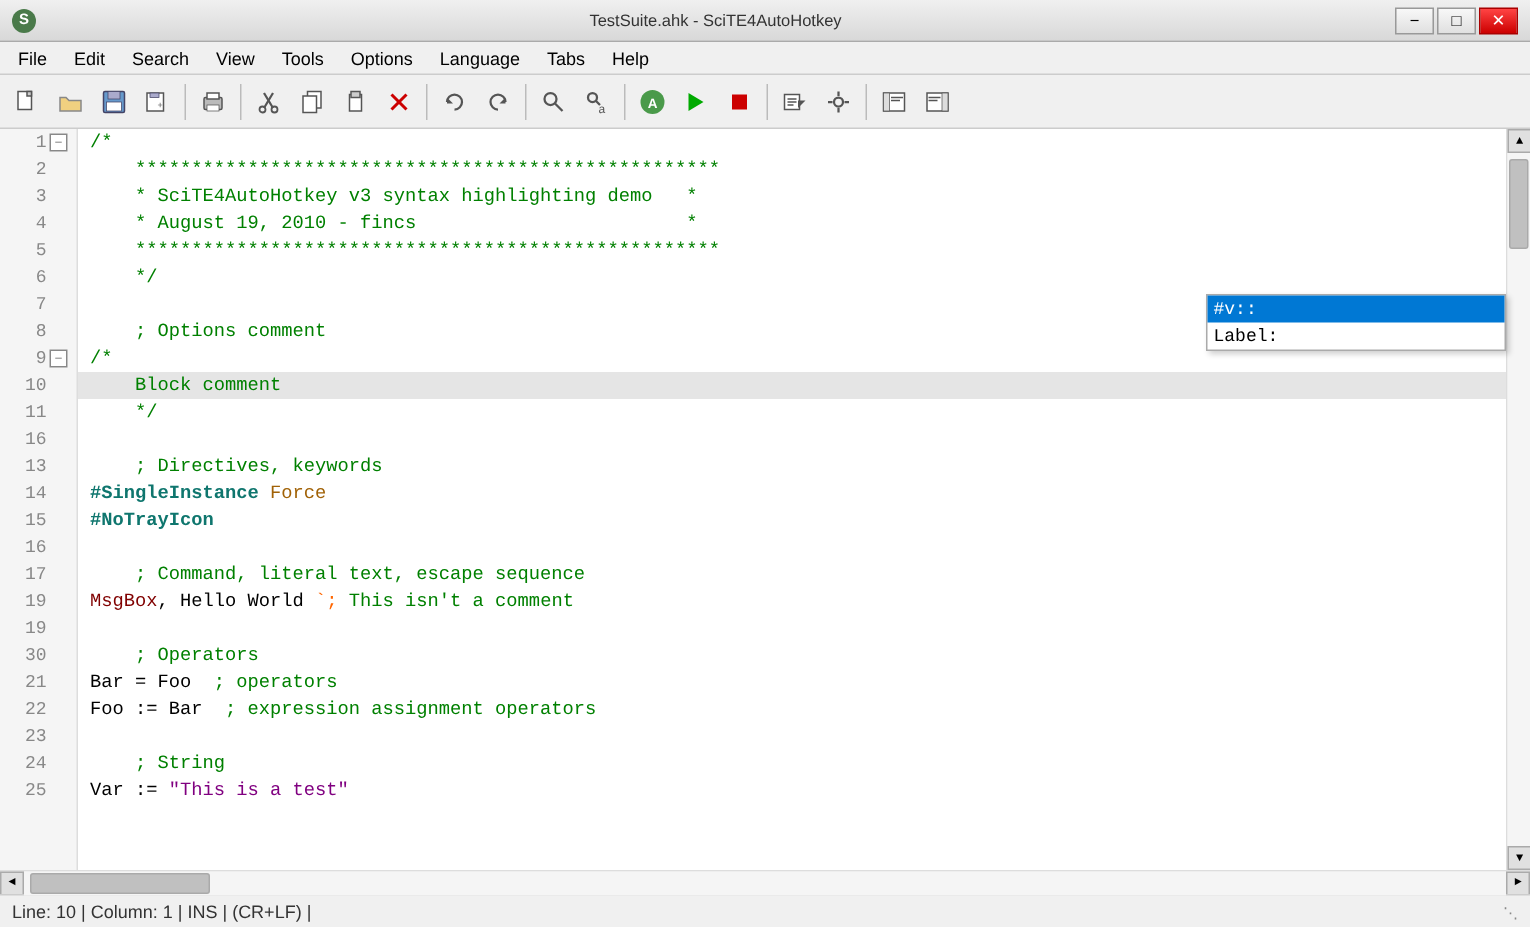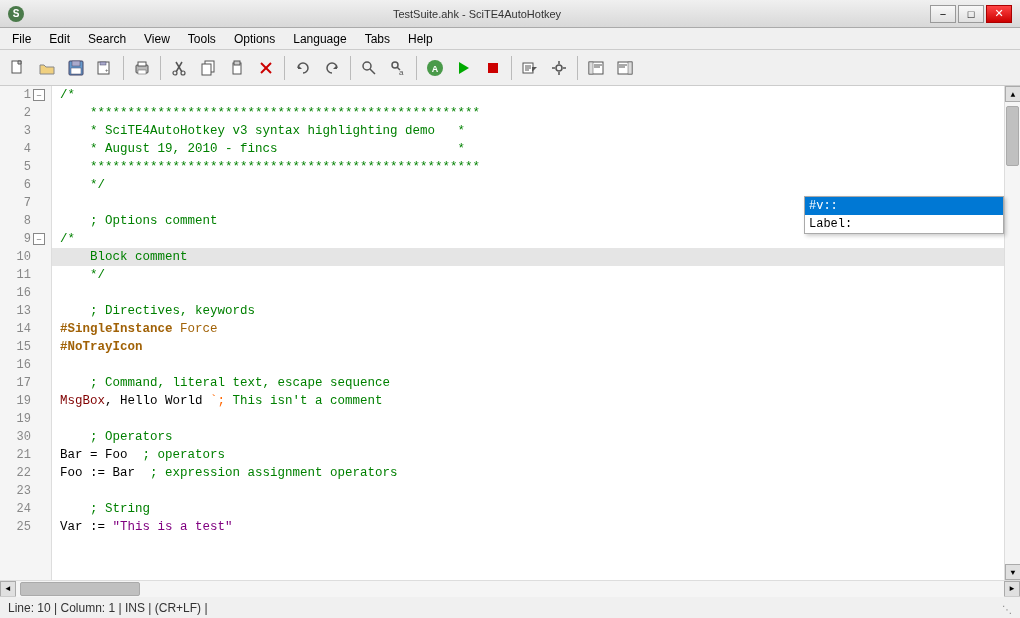--- a/index.html
+++ b/index.html
@@ -185,21 +185,21 @@
       padding-left: 8px;
       white-space: pre;
       font-size: 12.5px;
     }
     .code-line.highlighted {
       background: #e5e5e5;
     }
 
     
     .c-comment { color: #008000; }
-    .c-directive { color: #a16207; font-weight: bold; }
+    .c-directive { color: #0f766e; font-weight: bold; }
     .c-keyword { color: #ff0000; }
     .c-command { color: #800000; }
     .c-string { color: #800080; }
     .c-normal { color: #000000; }
 
     
     #autocomplete-popup {
       position: absolute;
       top: 110px;
       right: 12px;

